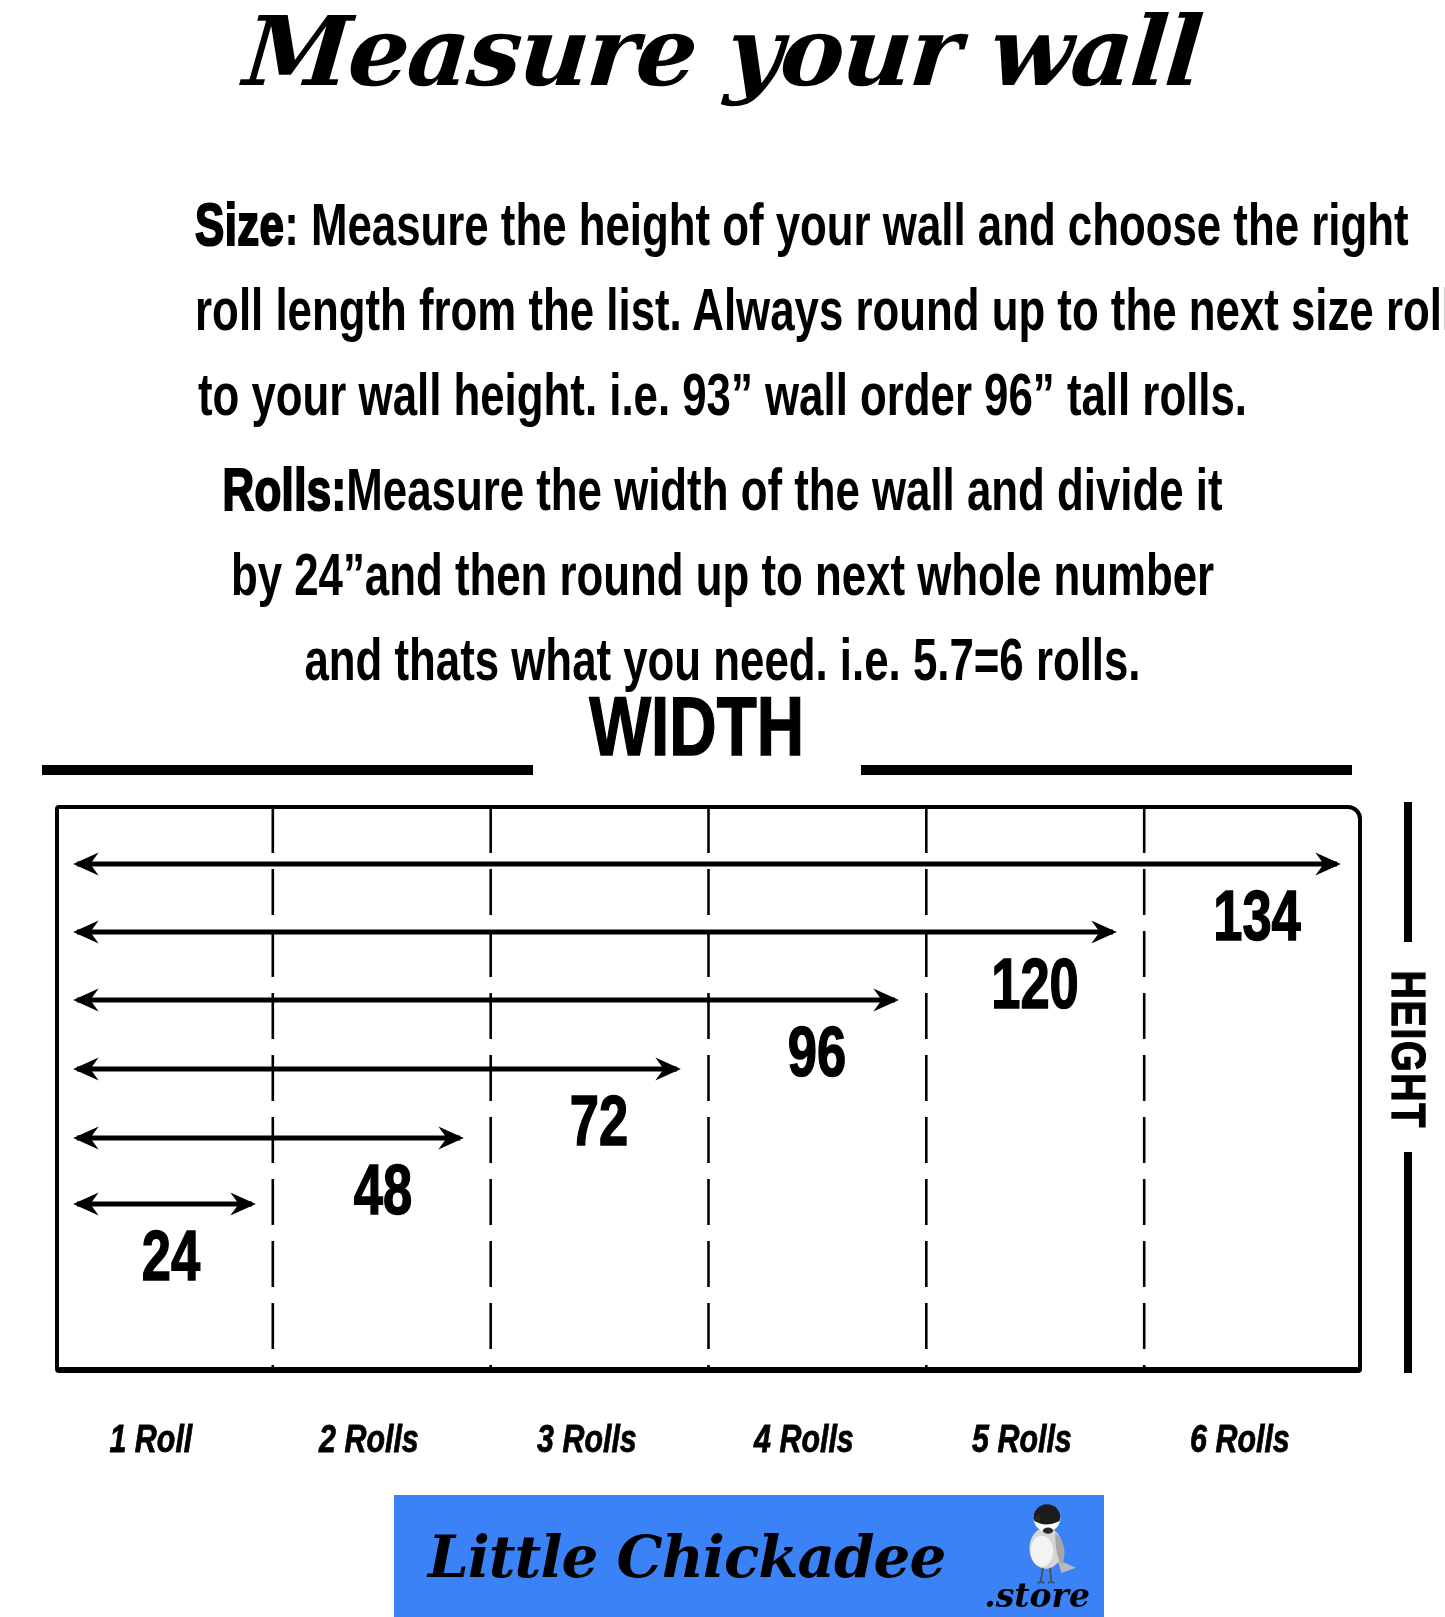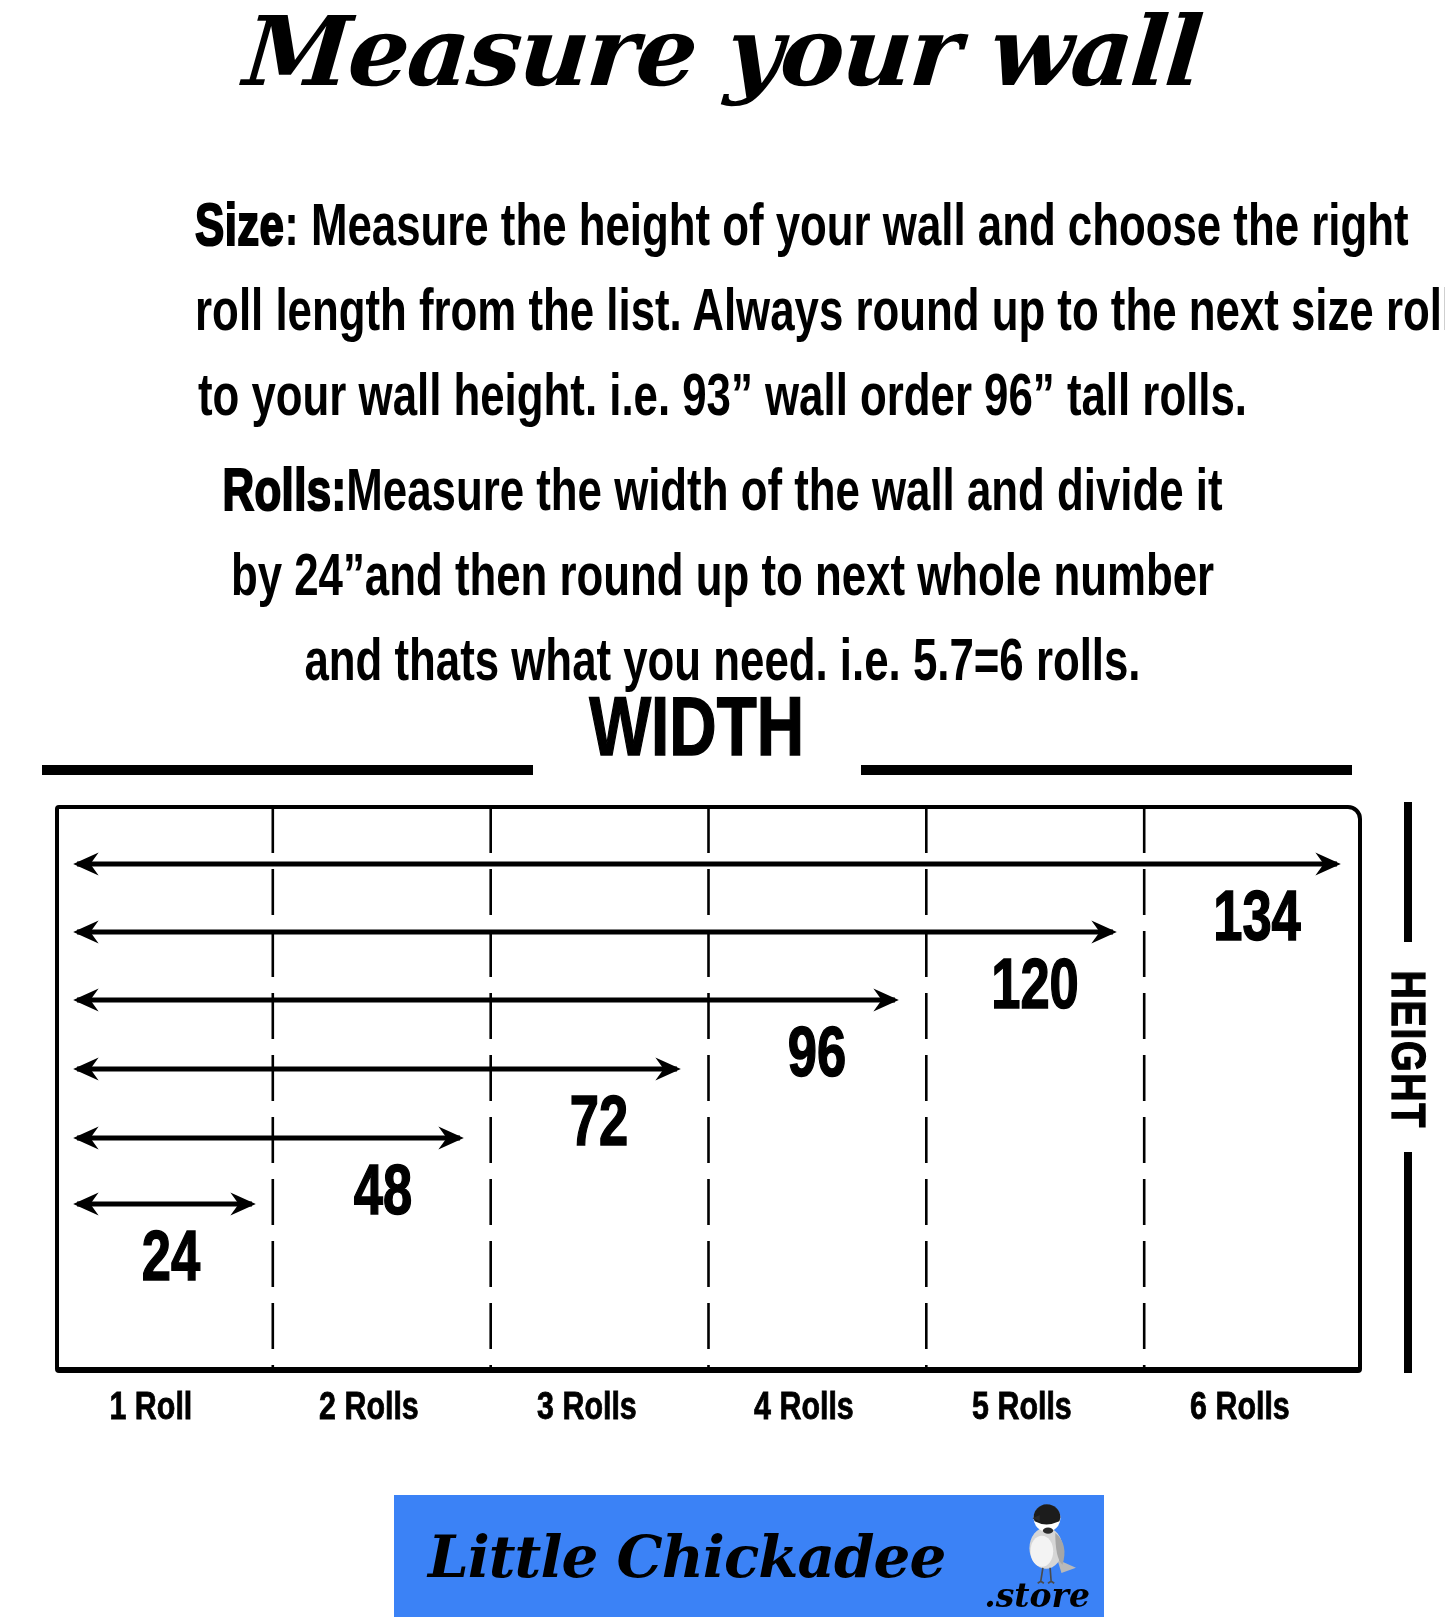--- a/index.html
+++ b/index.html
@@ -41,21 +41,21 @@
     border-radius:4px 14px 4px 4px;box-sizing:border-box;margin-left:13px;
   }
   .diagram-svg{position:absolute;left:-4px;top:-4px;width:1307px;height:568px;}
   .dim-num{
     position:absolute;font-weight:bold;font-size:70px;white-space:nowrap;
     transform:translate(-50%,-50%) scaleX(0.75);
     -webkit-text-stroke:1.5px #000;
   }
   
   .roll-row{
-    position:absolute;left:42px;top:1385px;width:1307px;display:flex;
+    position:absolute;left:42px;top:1418px;width:1307px;display:flex;font-style:italic;
   }
   .roll-cell{
     flex:1;text-align:center;font-weight:bold;font-size:38px;
     transform:scaleX(0.8);-webkit-text-stroke:0.8px #000;white-space:nowrap;
   }
   
   .hbar{position:absolute;left:1404px;width:8px;background:#000;}
   .hbar-top{top:802px;height:140px;}
   .hbar-bottom{top:1152px;height:221px;}
   .height-label{

